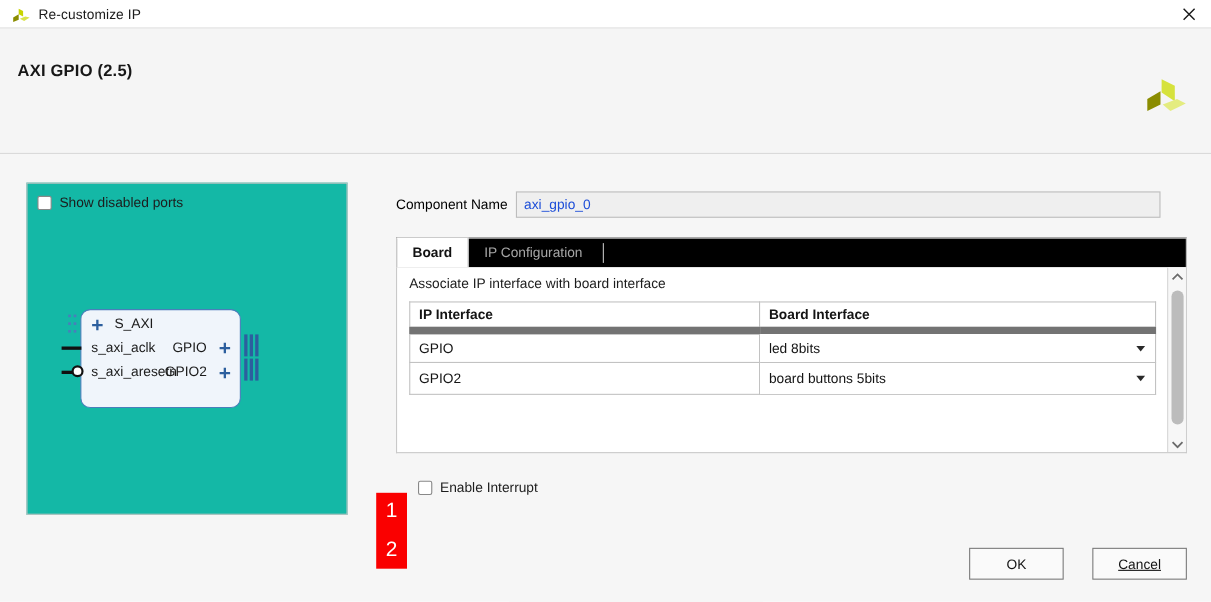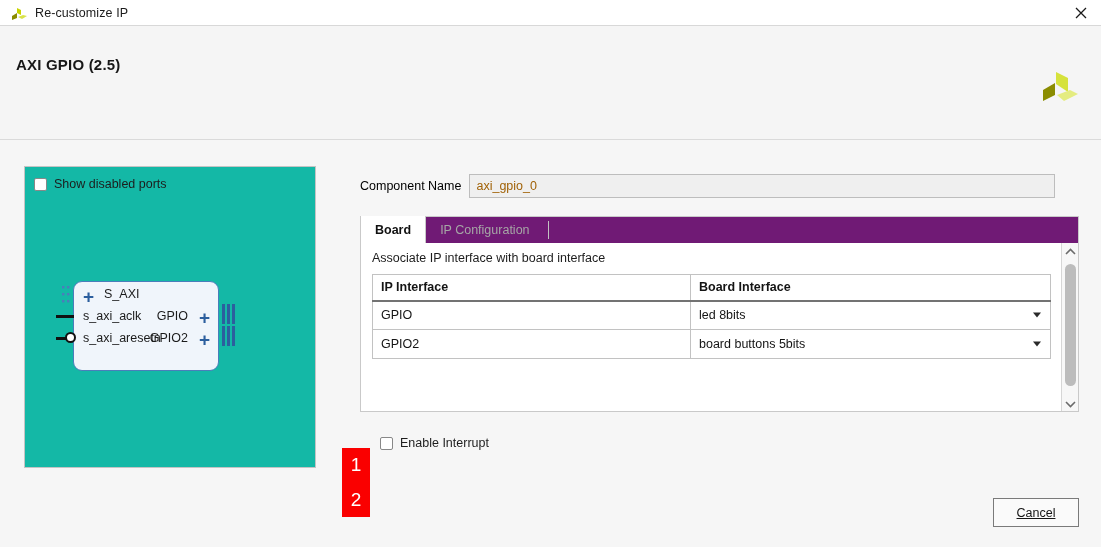--- a/index.html
+++ b/index.html
@@ -126,34 +126,34 @@
     position: absolute; left: 352px; top: 26px;
     width: 728px; height: 330px;
   }
   .comp-row { position: absolute; left: 8px; top: 8px; display: flex; align-items: center; }
   .comp-lbl { font-size: 12.5px; color: #000000; }
   .comp-input {
     margin-left: 8px;
     width: 586px; height: 24px;
     background: #efefef;
     border: 1px solid #bdbdbd;
-    font-size: 12.5px; color: #a16207;
+    font-size: 12.5px; color: #1d4ed8;
     padding: 0 6px;
     display: flex; align-items: center;
   }
 
   
   .tabwrap {
     position: absolute; left: 8px; top: 50px;
     width: 719px; height: 196px;
   }
   .tabstrip {
     position: relative;
     height: 27px;
-    background: #701a75;
+    background: #000000;
     border: 1px solid #c9c9c9;
     border-bottom: none;
     display: flex; align-items: flex-end;
   }
   .tab {
     height: 27px; padding: 0 14px;
     display: flex; align-items: center;
     font-size: 12.5px; cursor: pointer;
   }
   .tab.active {
@@ -185,21 +185,21 @@
     table-layout: fixed;
   }
   .tbl th, .tbl td {
     border: 1px solid #c2c2c2;
     font-size: 12.5px;
     text-align: left;
     padding: 0 8px;
     height: 26px;
     color: #141414;
   }
-  .tbl th { background: #ffffff; font-weight: bold; border-bottom: 2px solid #737373; }
+  .tbl th { background: #ffffff; font-weight: bold; border-bottom: 7px solid #737373; }
   .tbl td { background: #ffffff; height: 29px; }
   .col-a { width: 318px; }
   .col-b { width: auto; }
   .cell-drop { position: relative; }
   .drop-arrow {
     position: absolute; right: 9px; top: 50%;
     transform: translateY(-50%);
     width: 0; height: 0;
     border-left: 4.5px solid transparent;
     border-right: 4.5px solid transparent;
@@ -433,20 +433,21 @@
           </div>
         </div>
       </div>
     </div>
 
     <div class="intr-row">
       <span class="chkbox"></span>
       <span class="chk-lbl">Enable Interrupt</span>
     </div>
 
+    <div class="btn btn-ok">OK</div>
     <div class="btn btn-cancel">Cancel</div>
 
     <div class="annot">
       <span class="annot-num">1</span>
       <span class="annot-num">2</span>
     </div>
 
   </div>
 </div>
 

